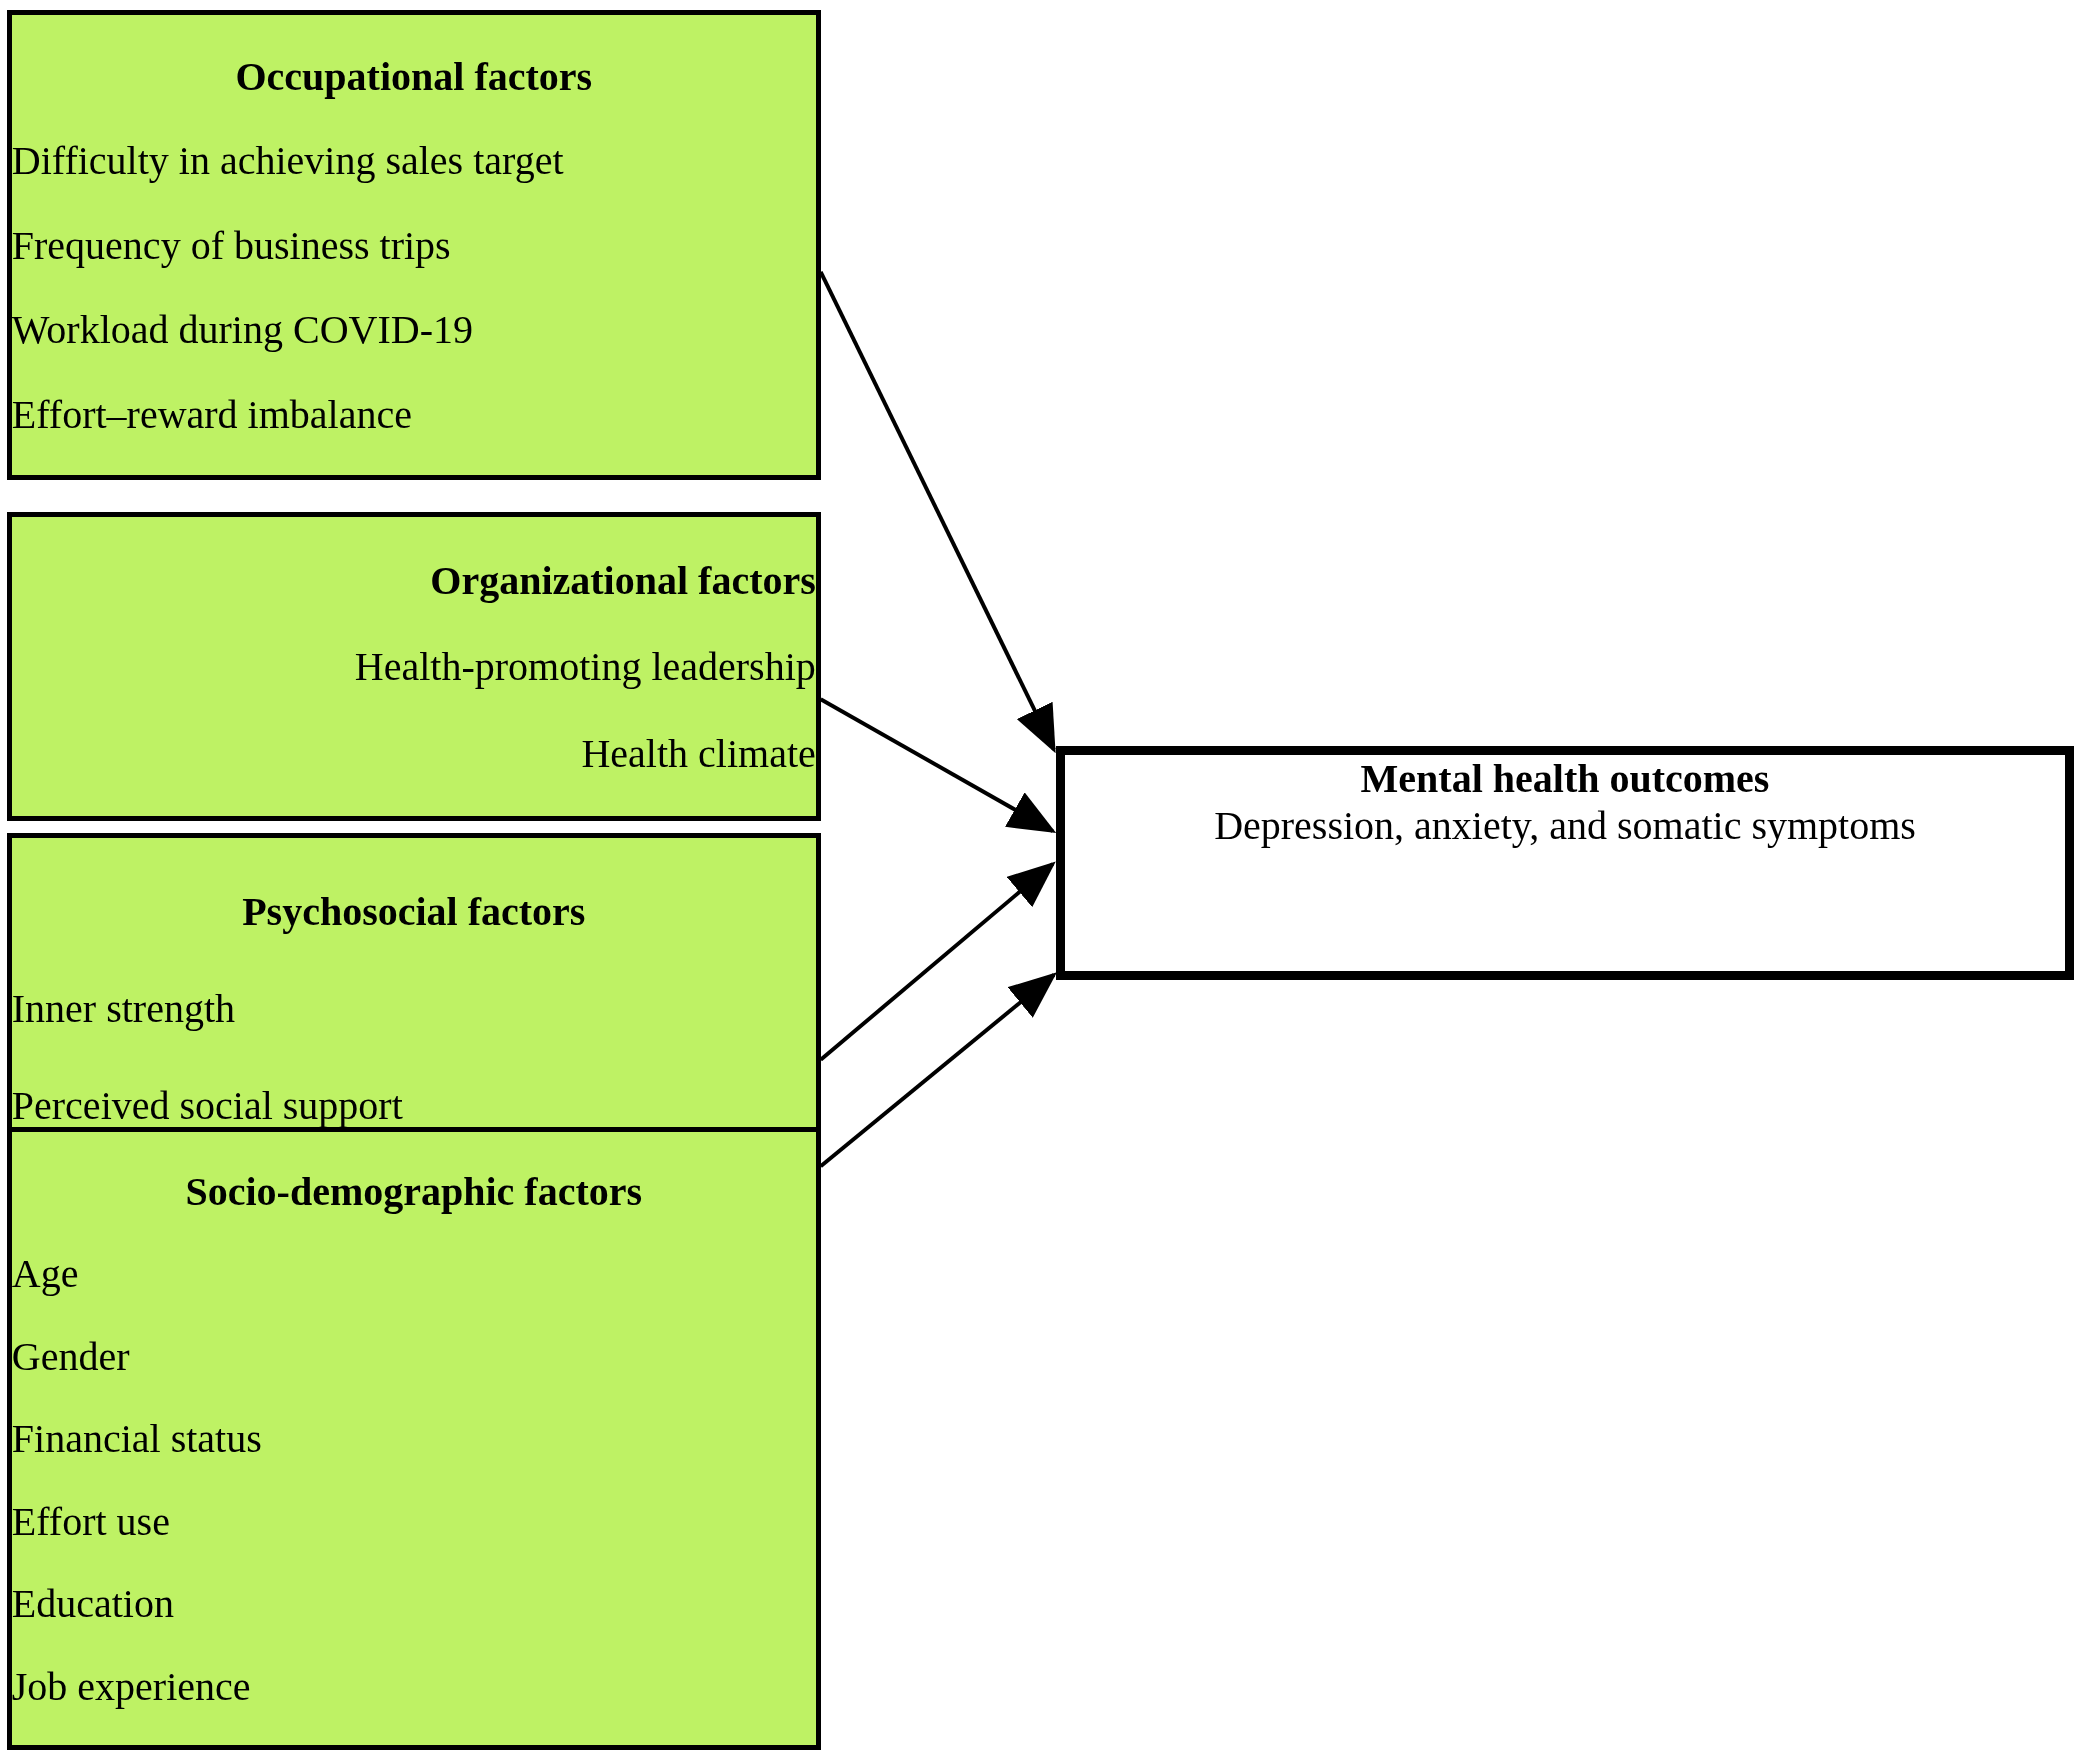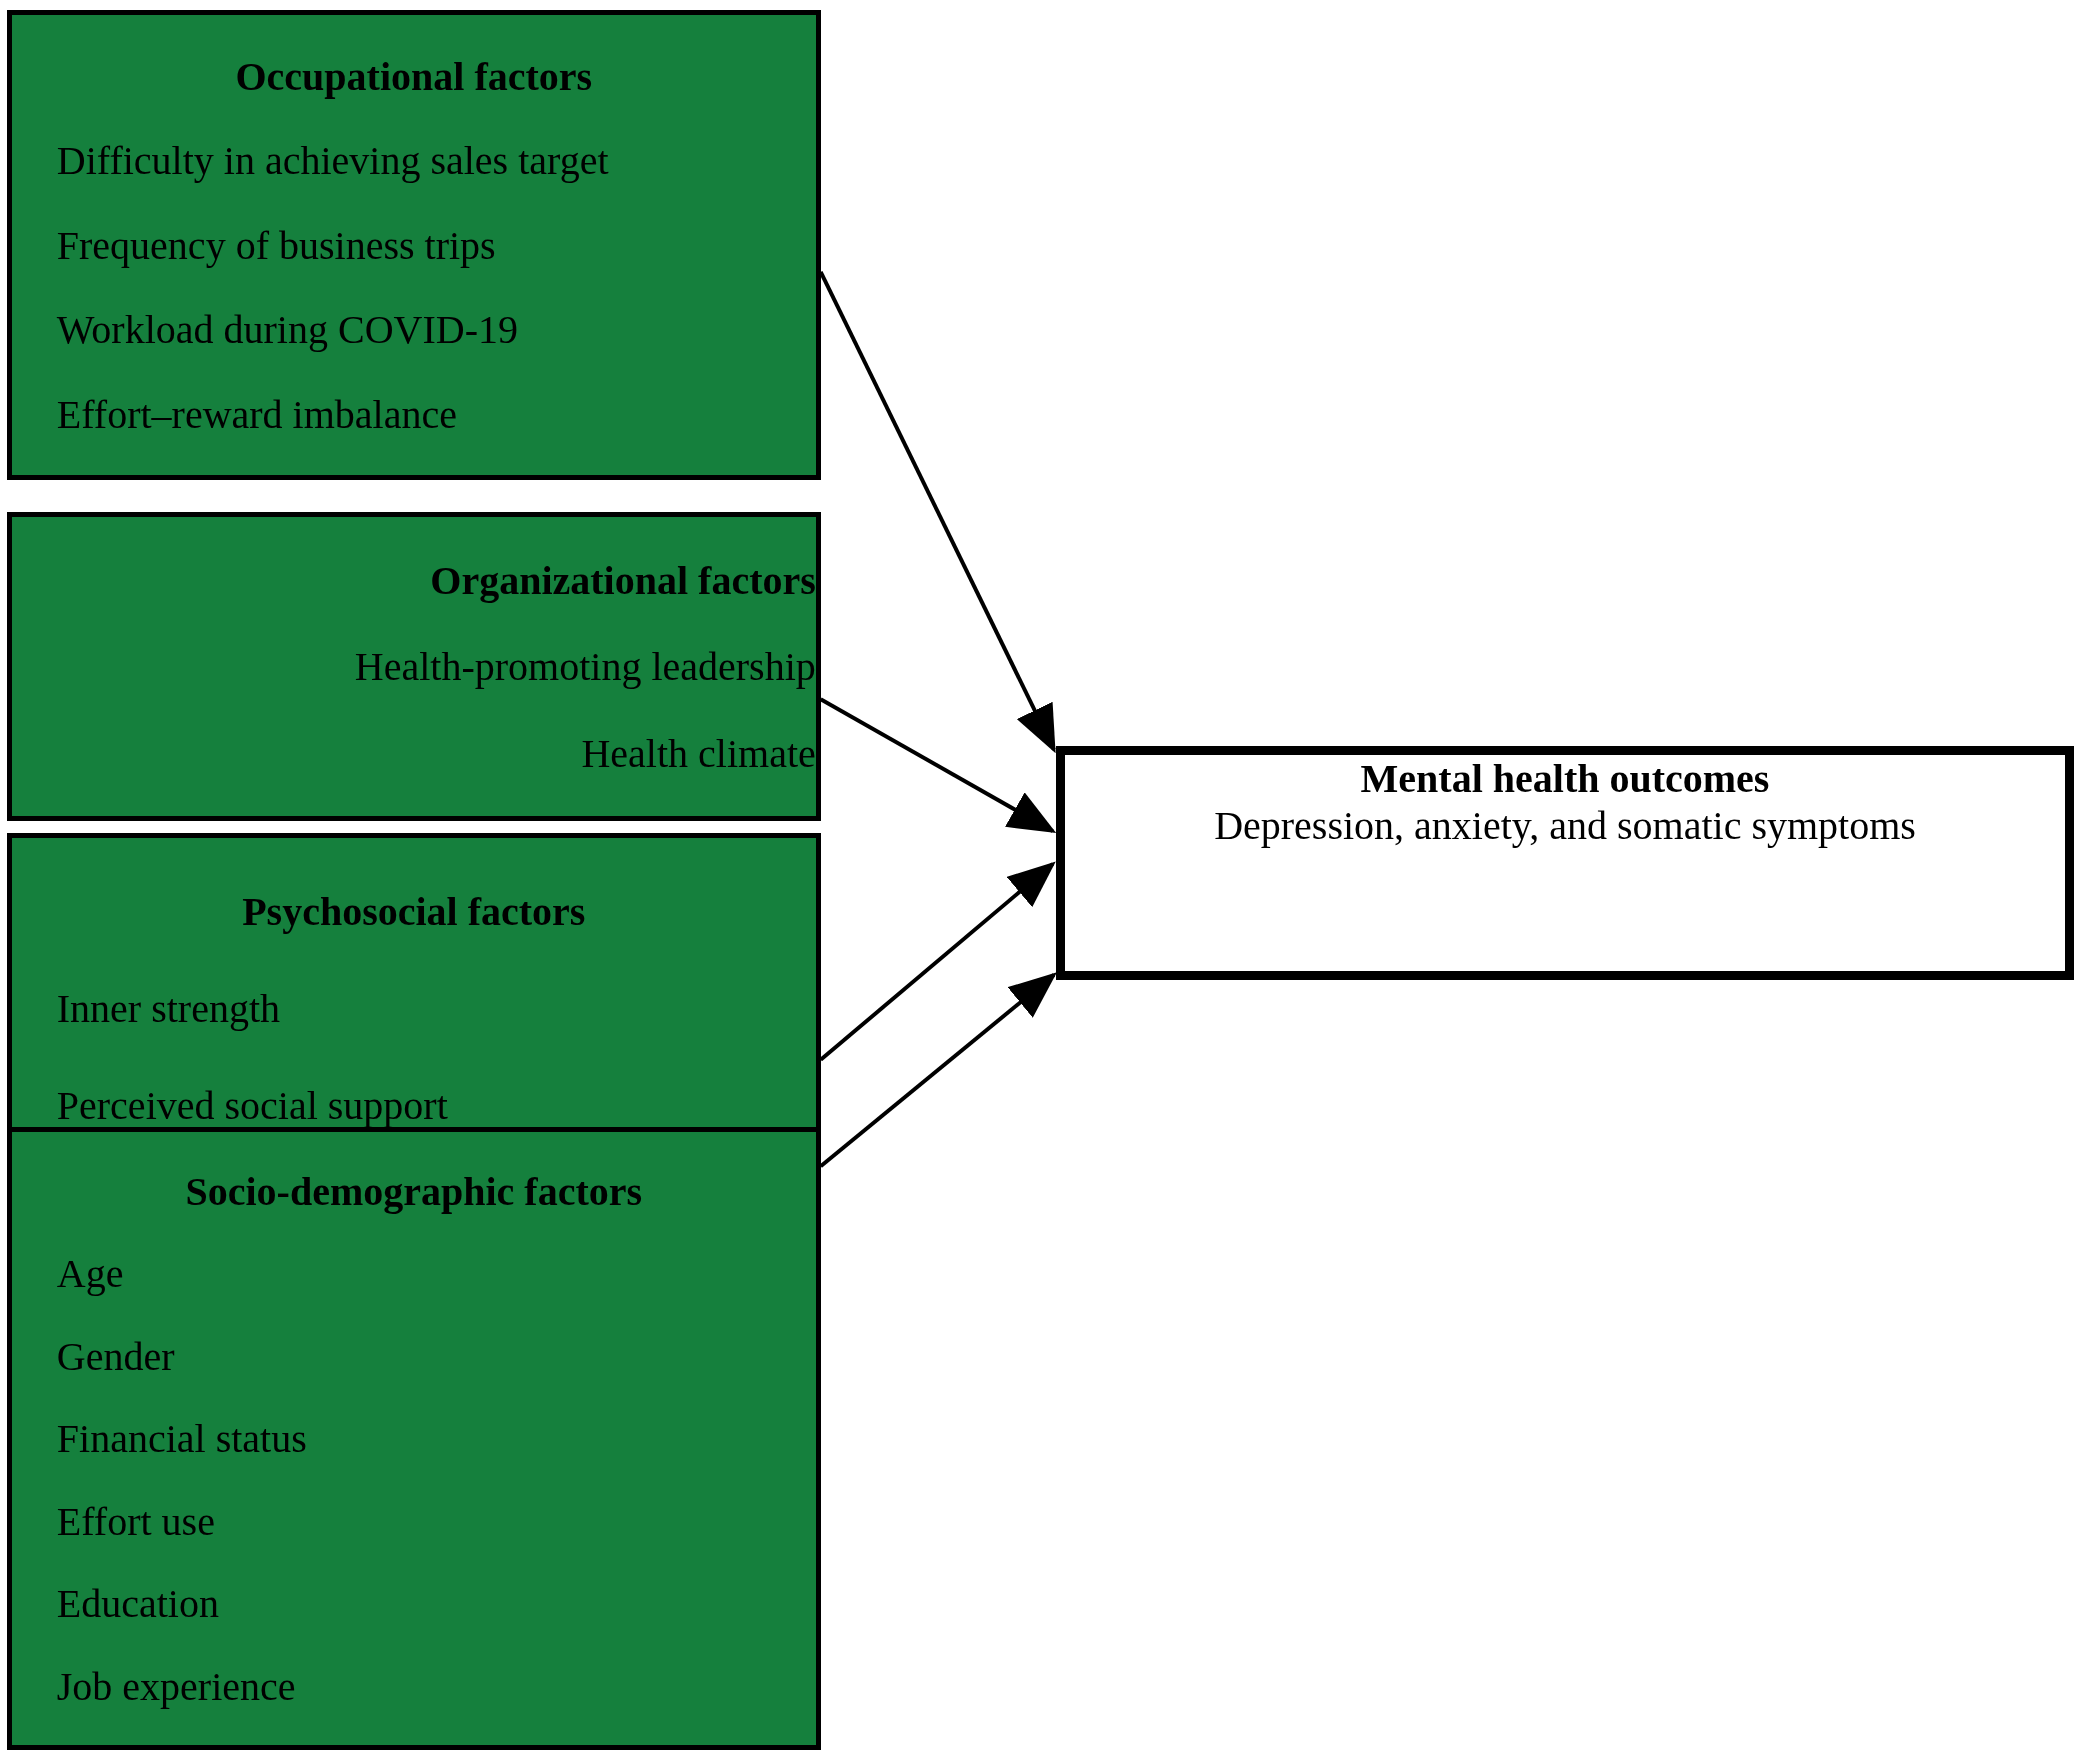--- a/index.html
+++ b/index.html
@@ -16,32 +16,31 @@
     color: #000000;
     font-size: 40px;
     overflow: hidden;
   }
   .factor-box {
     position: absolute;
     left: 6.8px;
     width: 814px;
     border: 5.7px solid #000000;
     box-sizing: border-box;
-    background: #15803d;
+    background: #bef264;
     display: flex;
     flex-direction: column;
     justify-content: space-evenly;
   }
   .box-title {
     font-weight: bold;
     text-align: center;
     white-space: nowrap;
   }
   .box-item {
-    padding-left: 45px;
     white-space: nowrap;
   }
   #box-occupational   { top: 10.2px;   height: 470px; }
   #box-organizational { top: 512px;  height: 309px; align-items: flex-end; }
   #box-psychosocial   { top: 833px; height: 351px; }
   #box-sociodemographic { top: 1127px; height: 623px; }
   #box-outcomes {
     position: absolute;
     left: 1056px;
     top: 746px;

